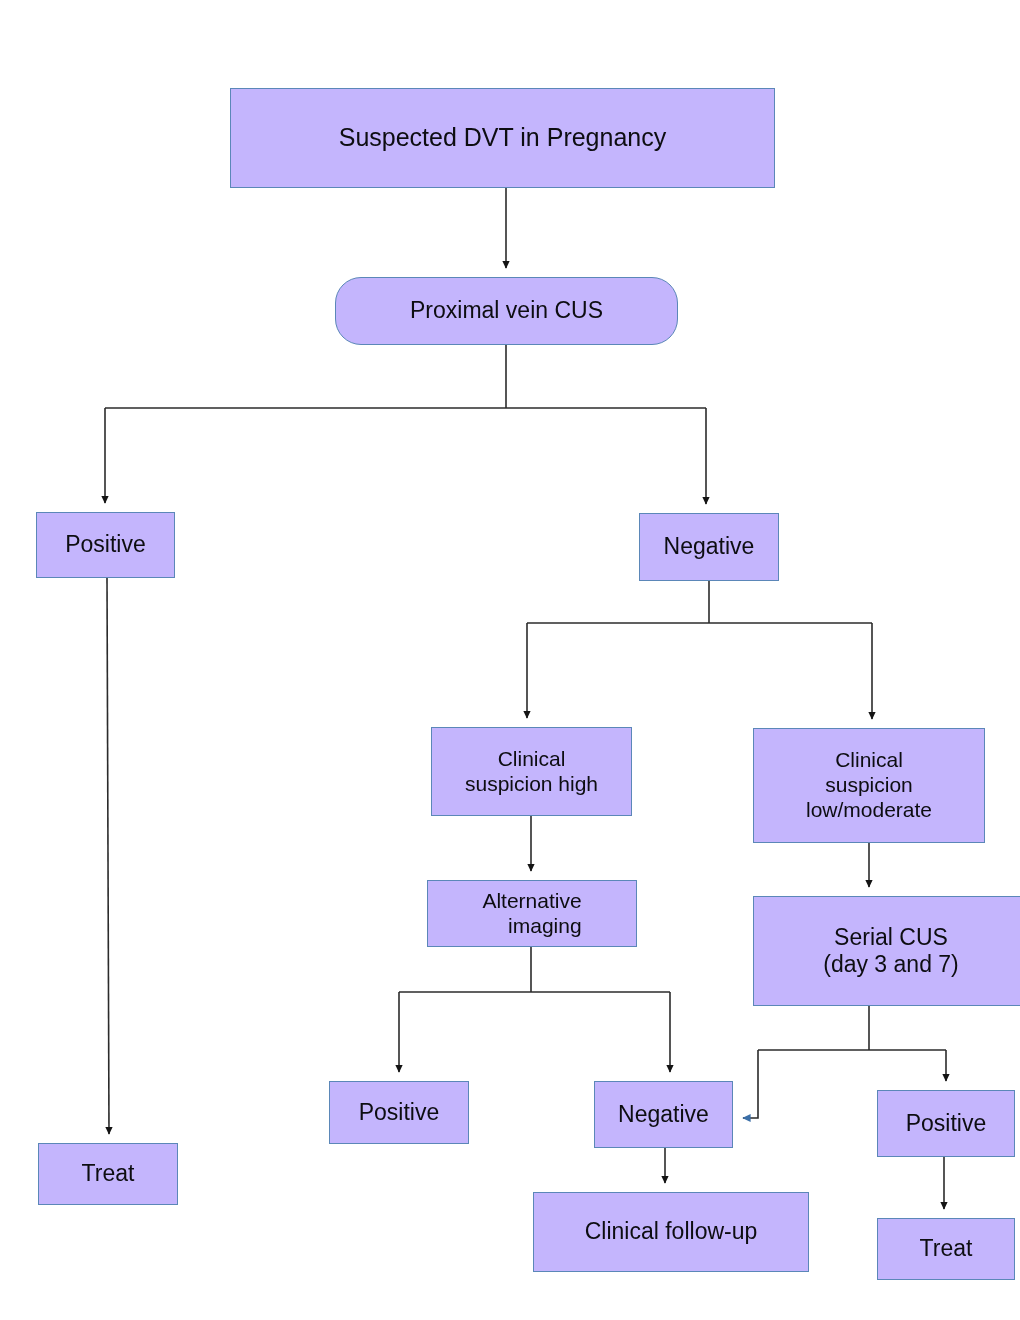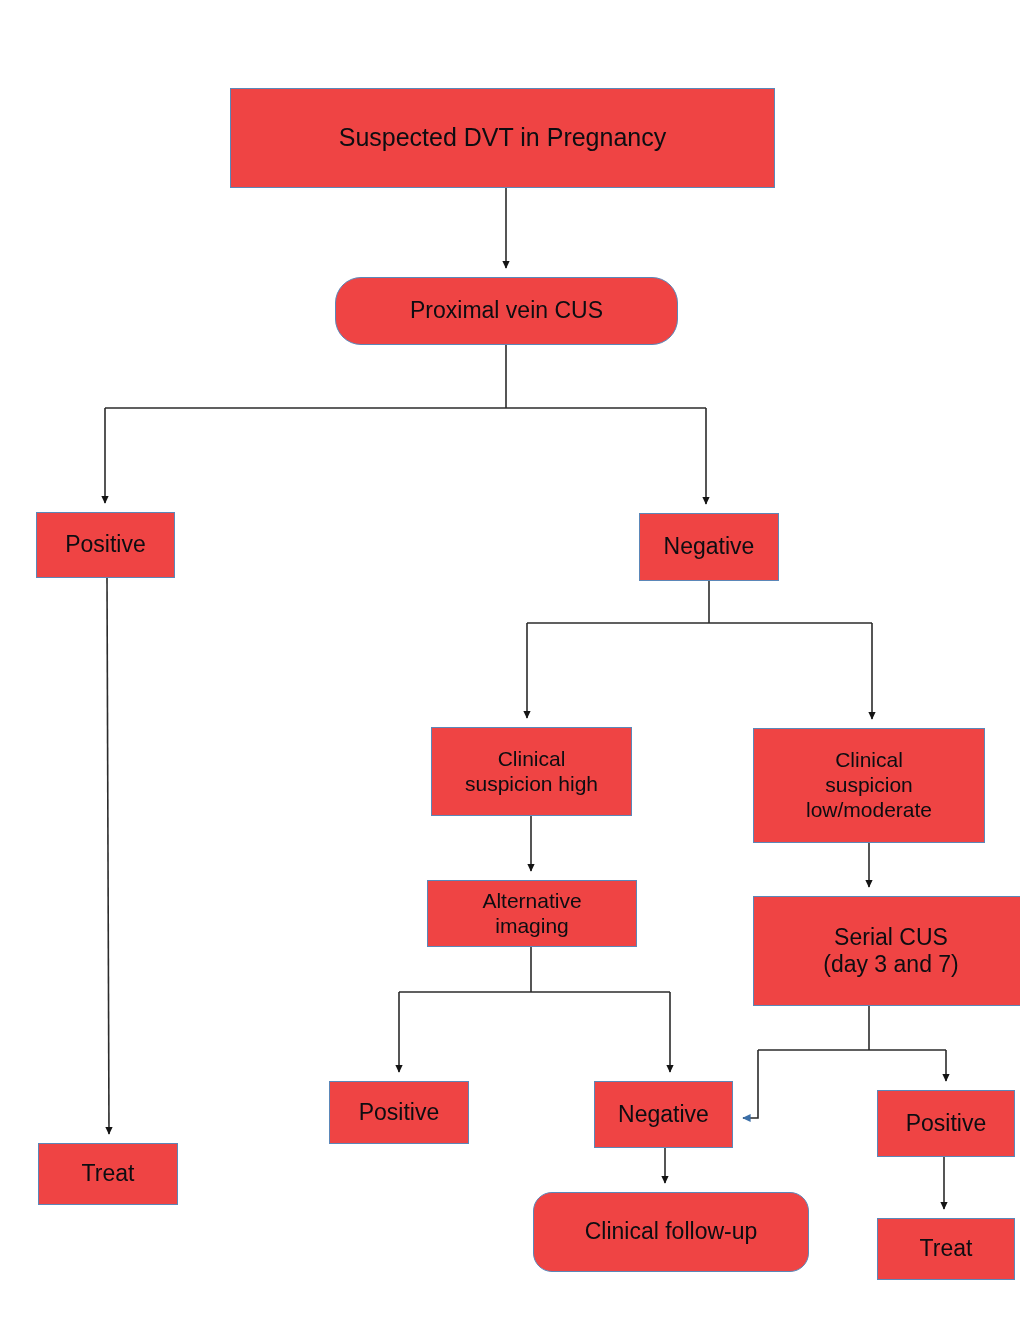--- a/index.html
+++ b/index.html
@@ -22,21 +22,21 @@
   #edge-layer {
     position: absolute;
     left: 0;
     top: 0;
     width: 1020px;
     height: 1320px;
   }
   .node {
     position: absolute;
     box-sizing: border-box;
-    background: #ef4444;
+    background: #c4b5fd;
     border: 1px solid #5b87b8;
     display: flex;
     align-items: center;
     justify-content: center;
     text-align: center;
     color: #0d0d11;
     line-height: 1.18;
     white-space: pre-line;
     user-select: none;
   }
@@ -120,21 +120,21 @@
     <span class="node-label">Clinical
 suspicion high</span>
   </div>
 
   <div class="node" style="left:753px; top:728px; width:232px; height:115px; font-size:21px;">
     <span class="node-label">Clinical
 suspicion
 low/moderate</span>
   </div>
 
-  <div class="node" style="left:427px; top:880px; width:210px; height:67px; font-size:21px;">
+  <div class="node" style="left:427px; top:880px; width:210px; height:67px; font-size:21px;text-align:right;">
     <span class="node-label">Alternative
 imaging</span>
   </div>
 
   <div class="node" style="left:753px; top:896px; width:276px; height:110px; font-size:23px;">
     <span class="node-label">Serial CUS
 (day 3 and 7)</span>
   </div>
 
   <div class="node" style="left:329px; top:1081px; width:140px; height:63px; font-size:23px;">
@@ -142,21 +142,21 @@
   </div>
 
   <div class="node" style="left:594px; top:1081px; width:139px; height:67px; font-size:23px;">
     <span class="node-label">Negative</span>
   </div>
 
   <div class="node" style="left:877px; top:1090px; width:138px; height:67px; font-size:23px;">
     <span class="node-label">Positive</span>
   </div>
 
-  <div class="node" style="left:533px; top:1192px; width:276px; height:80px; font-size:23px;border-radius:19px;">
+  <div class="node" style="left:533px; top:1192px; width:276px; height:80px; font-size:23px;">
     <span class="node-label">Clinical follow-up</span>
   </div>
 
   <div class="node" style="left:877px; top:1218px; width:138px; height:62px; font-size:23px;">
     <span class="node-label">Treat</span>
   </div>
 
 </div>
 
 </body></html>

